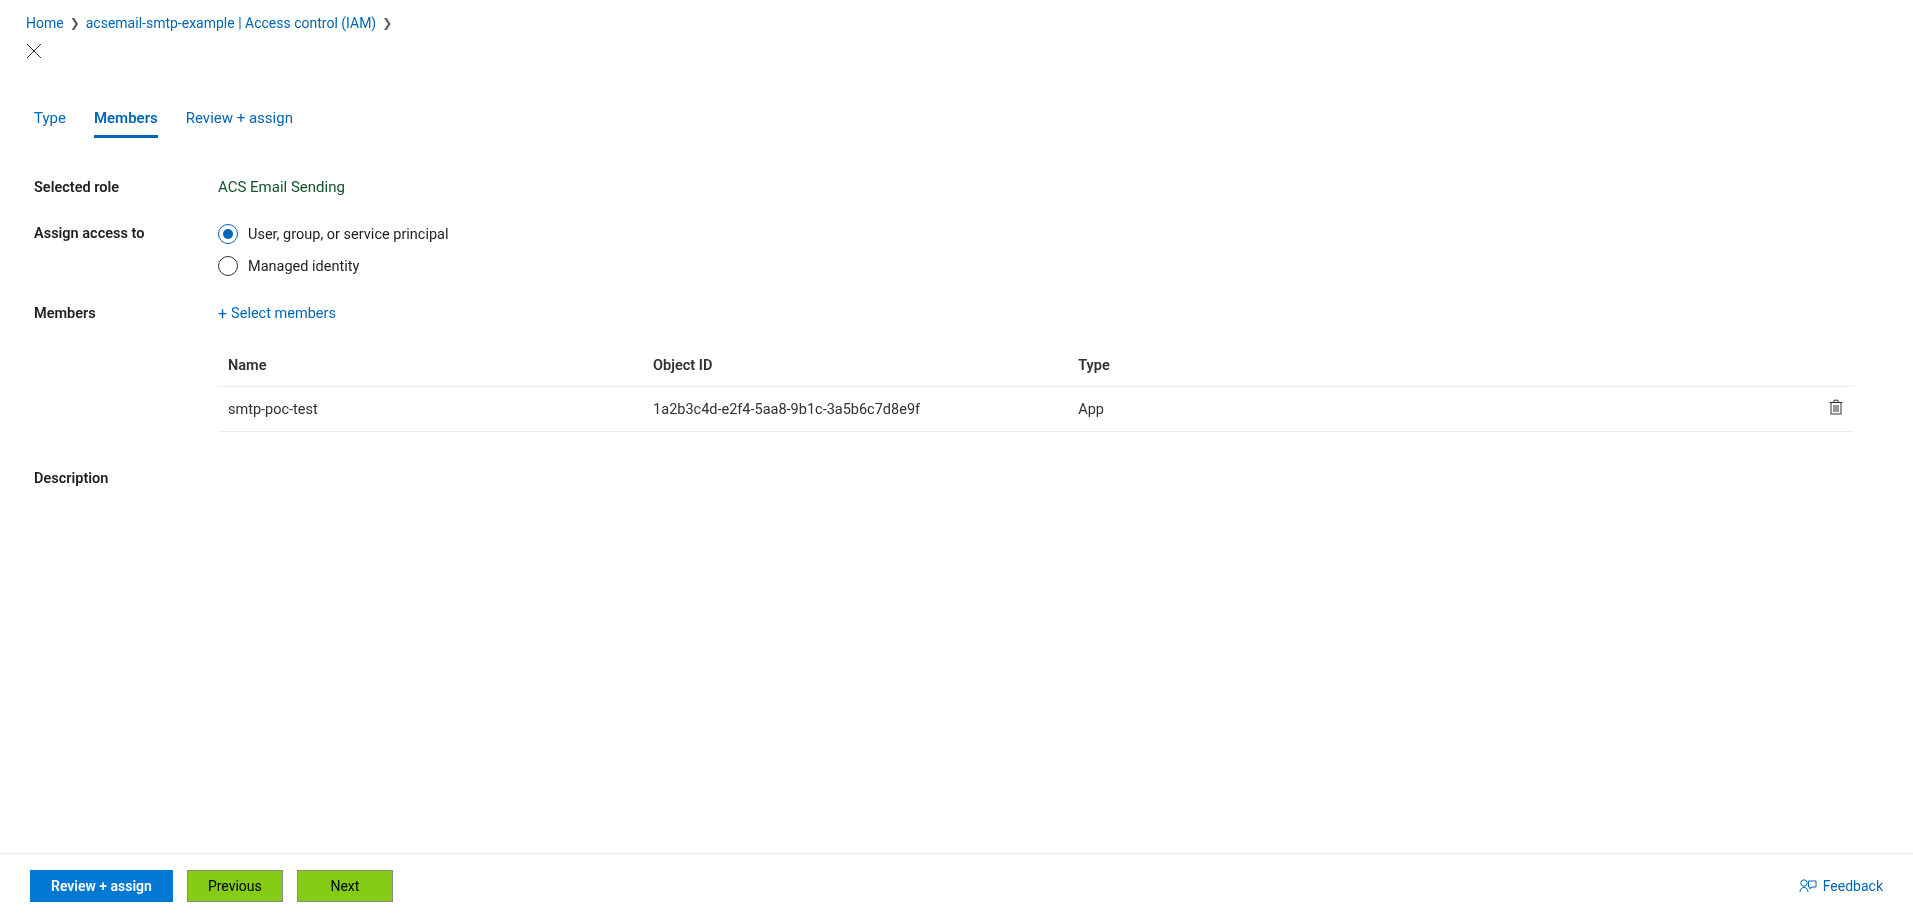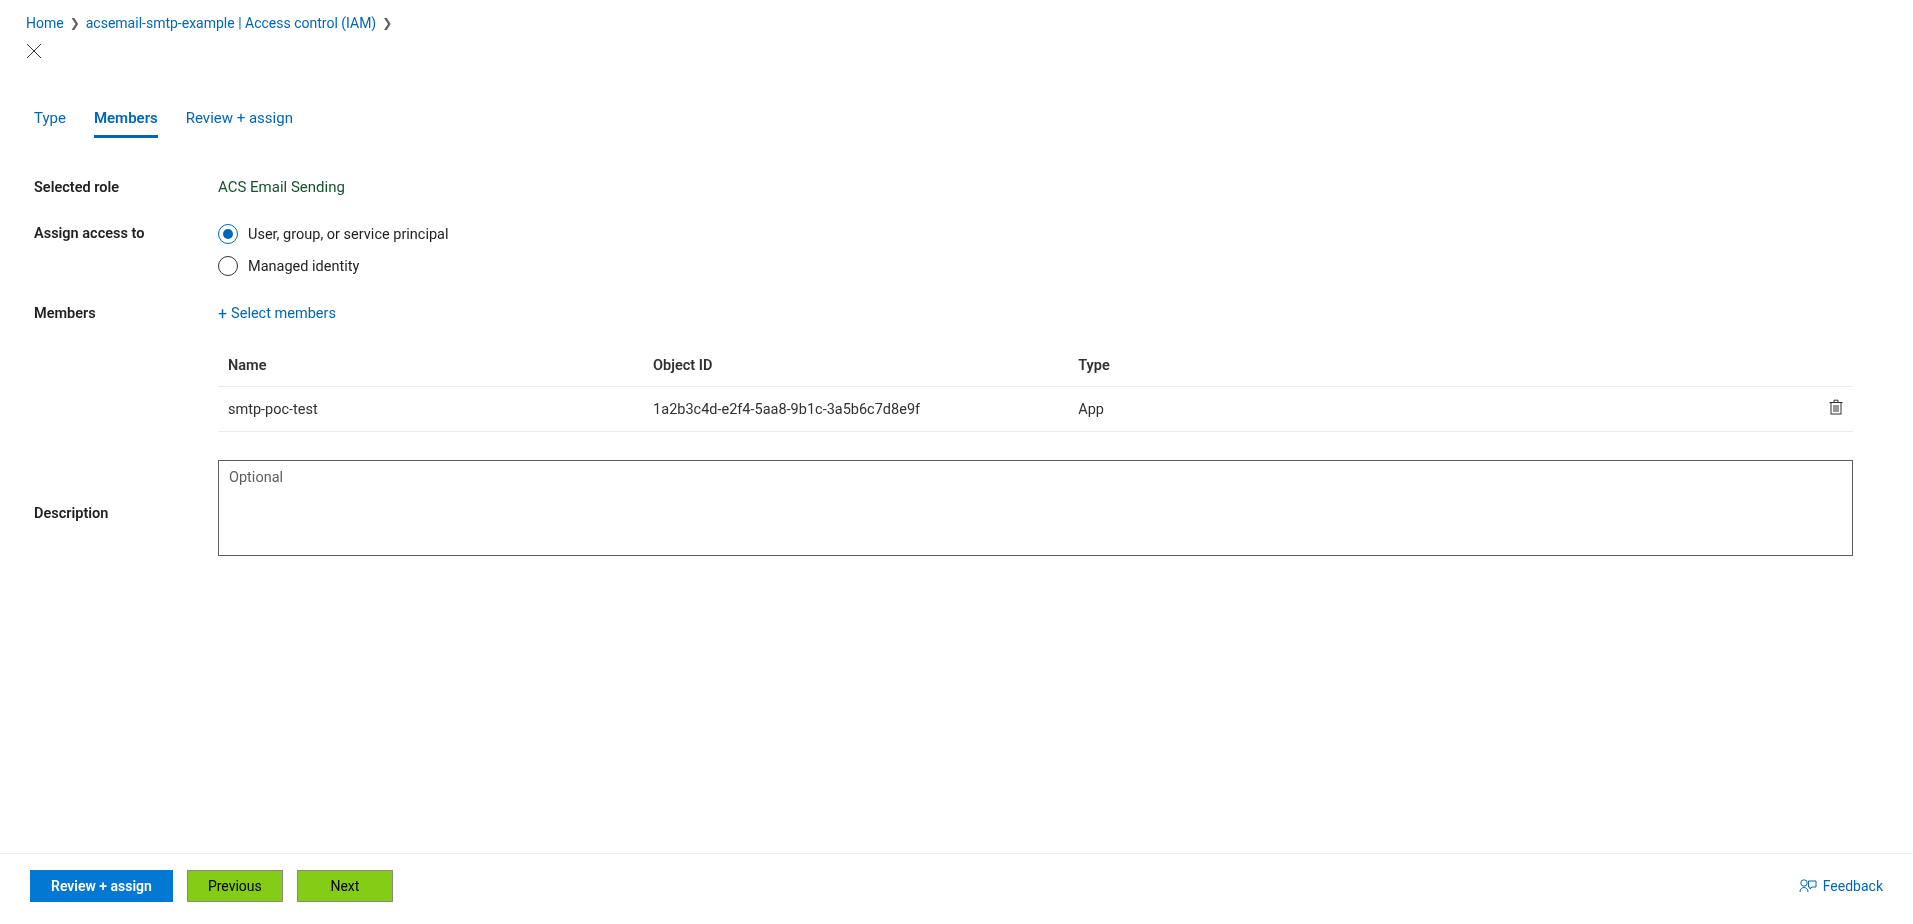--- a/index.html
+++ b/index.html
@@ -326,21 +326,20 @@
               </svg>
             </span>
           </td>
         </tr>
       </tbody>
     </table>
   </div>
 
   <div class="desc-row">
     <div class="form-label">Description</div>
-    <textarea class="description-input" placeholder="Optional" style=""></textarea>
   </div>
 
 </div>
 
 <div class="footer-bar">
   <div class="footer-buttons">
     <button class="btn primary">Review + assign</button>
     <button class="btn">Previous</button>
     <button class="btn">Next</button>
   </div>

